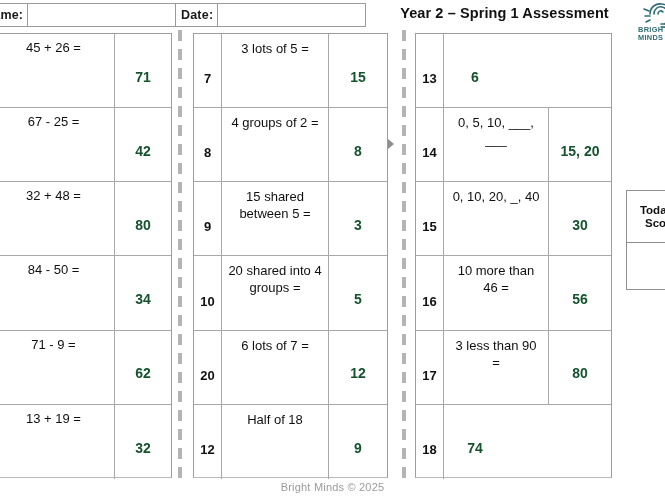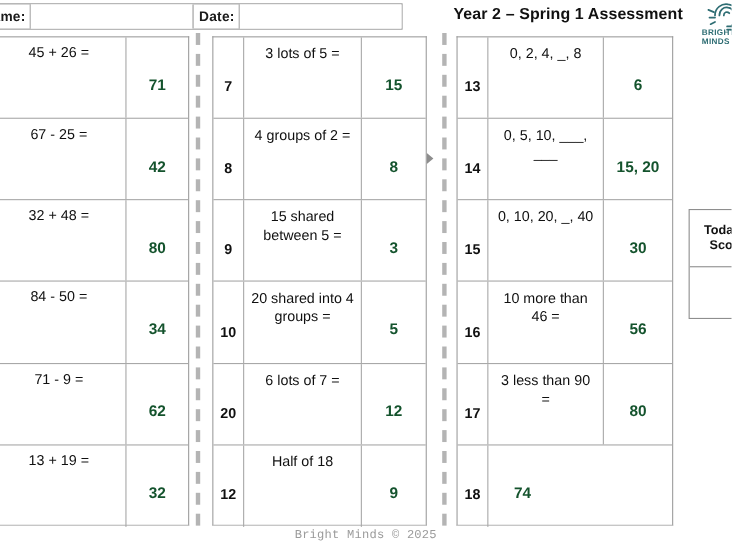--- a/index.html
+++ b/index.html
@@ -50,21 +50,21 @@
     flex: 1 1 auto;
     border-right: 1px solid #9a9a9a;
     box-sizing: border-box;
     background: #fff;
   }
   .nd-field.last { border-right: none; }
   .nd-label.date { border-left: none; }
 
   .title {
     position: absolute;
-    left: 404px;
+    left: 392px;
     top: 5px;
     width: 225px;
     text-align: center;
     font-size: 14.5px;
     font-weight: bold;
     letter-spacing: .1px;
     white-space: nowrap;
     color: #111;
   }
 
@@ -210,21 +210,20 @@
   
   .footer {
     position: absolute;
     left: 0;
     top: 481px;
     width: 665px;
     text-align: center;
     font-size: 11px;
     color: #9b9b9b;
     letter-spacing: .2px;
-    font-family: Liberation Mono, monospace;
   }
 </style>
 </head>
 <body>
 
 <div class="header-strip">
   <div class="namedate">
     <div class="nd-label">Name:</div>
     <div class="nd-field"></div>
     <div class="nd-label date">Date:</div>
@@ -306,21 +305,20 @@
     </div>
     <div class="row">
       <div class="c-num">12</div>
       <div class="c-q">Half of 18</div>
       <div class="c-a">9</div>
     </div>
   </div>
 <div class="col" id="col-3">
     <div class="row">
       <div class="c-num">13</div>
-      <div class="c-q">0, 2, 4, _, 8</div>
       <div class="c-a">6</div>
     </div>
     <div class="row">
       <div class="c-num">14</div>
       <div class="c-q">0, 5, 10, ___, ___</div>
       <div class="c-a">15, 20</div>
     </div>
     <div class="row">
       <div class="c-num">15</div>
       <div class="c-q">0, 10, 20, _, 40</div>

